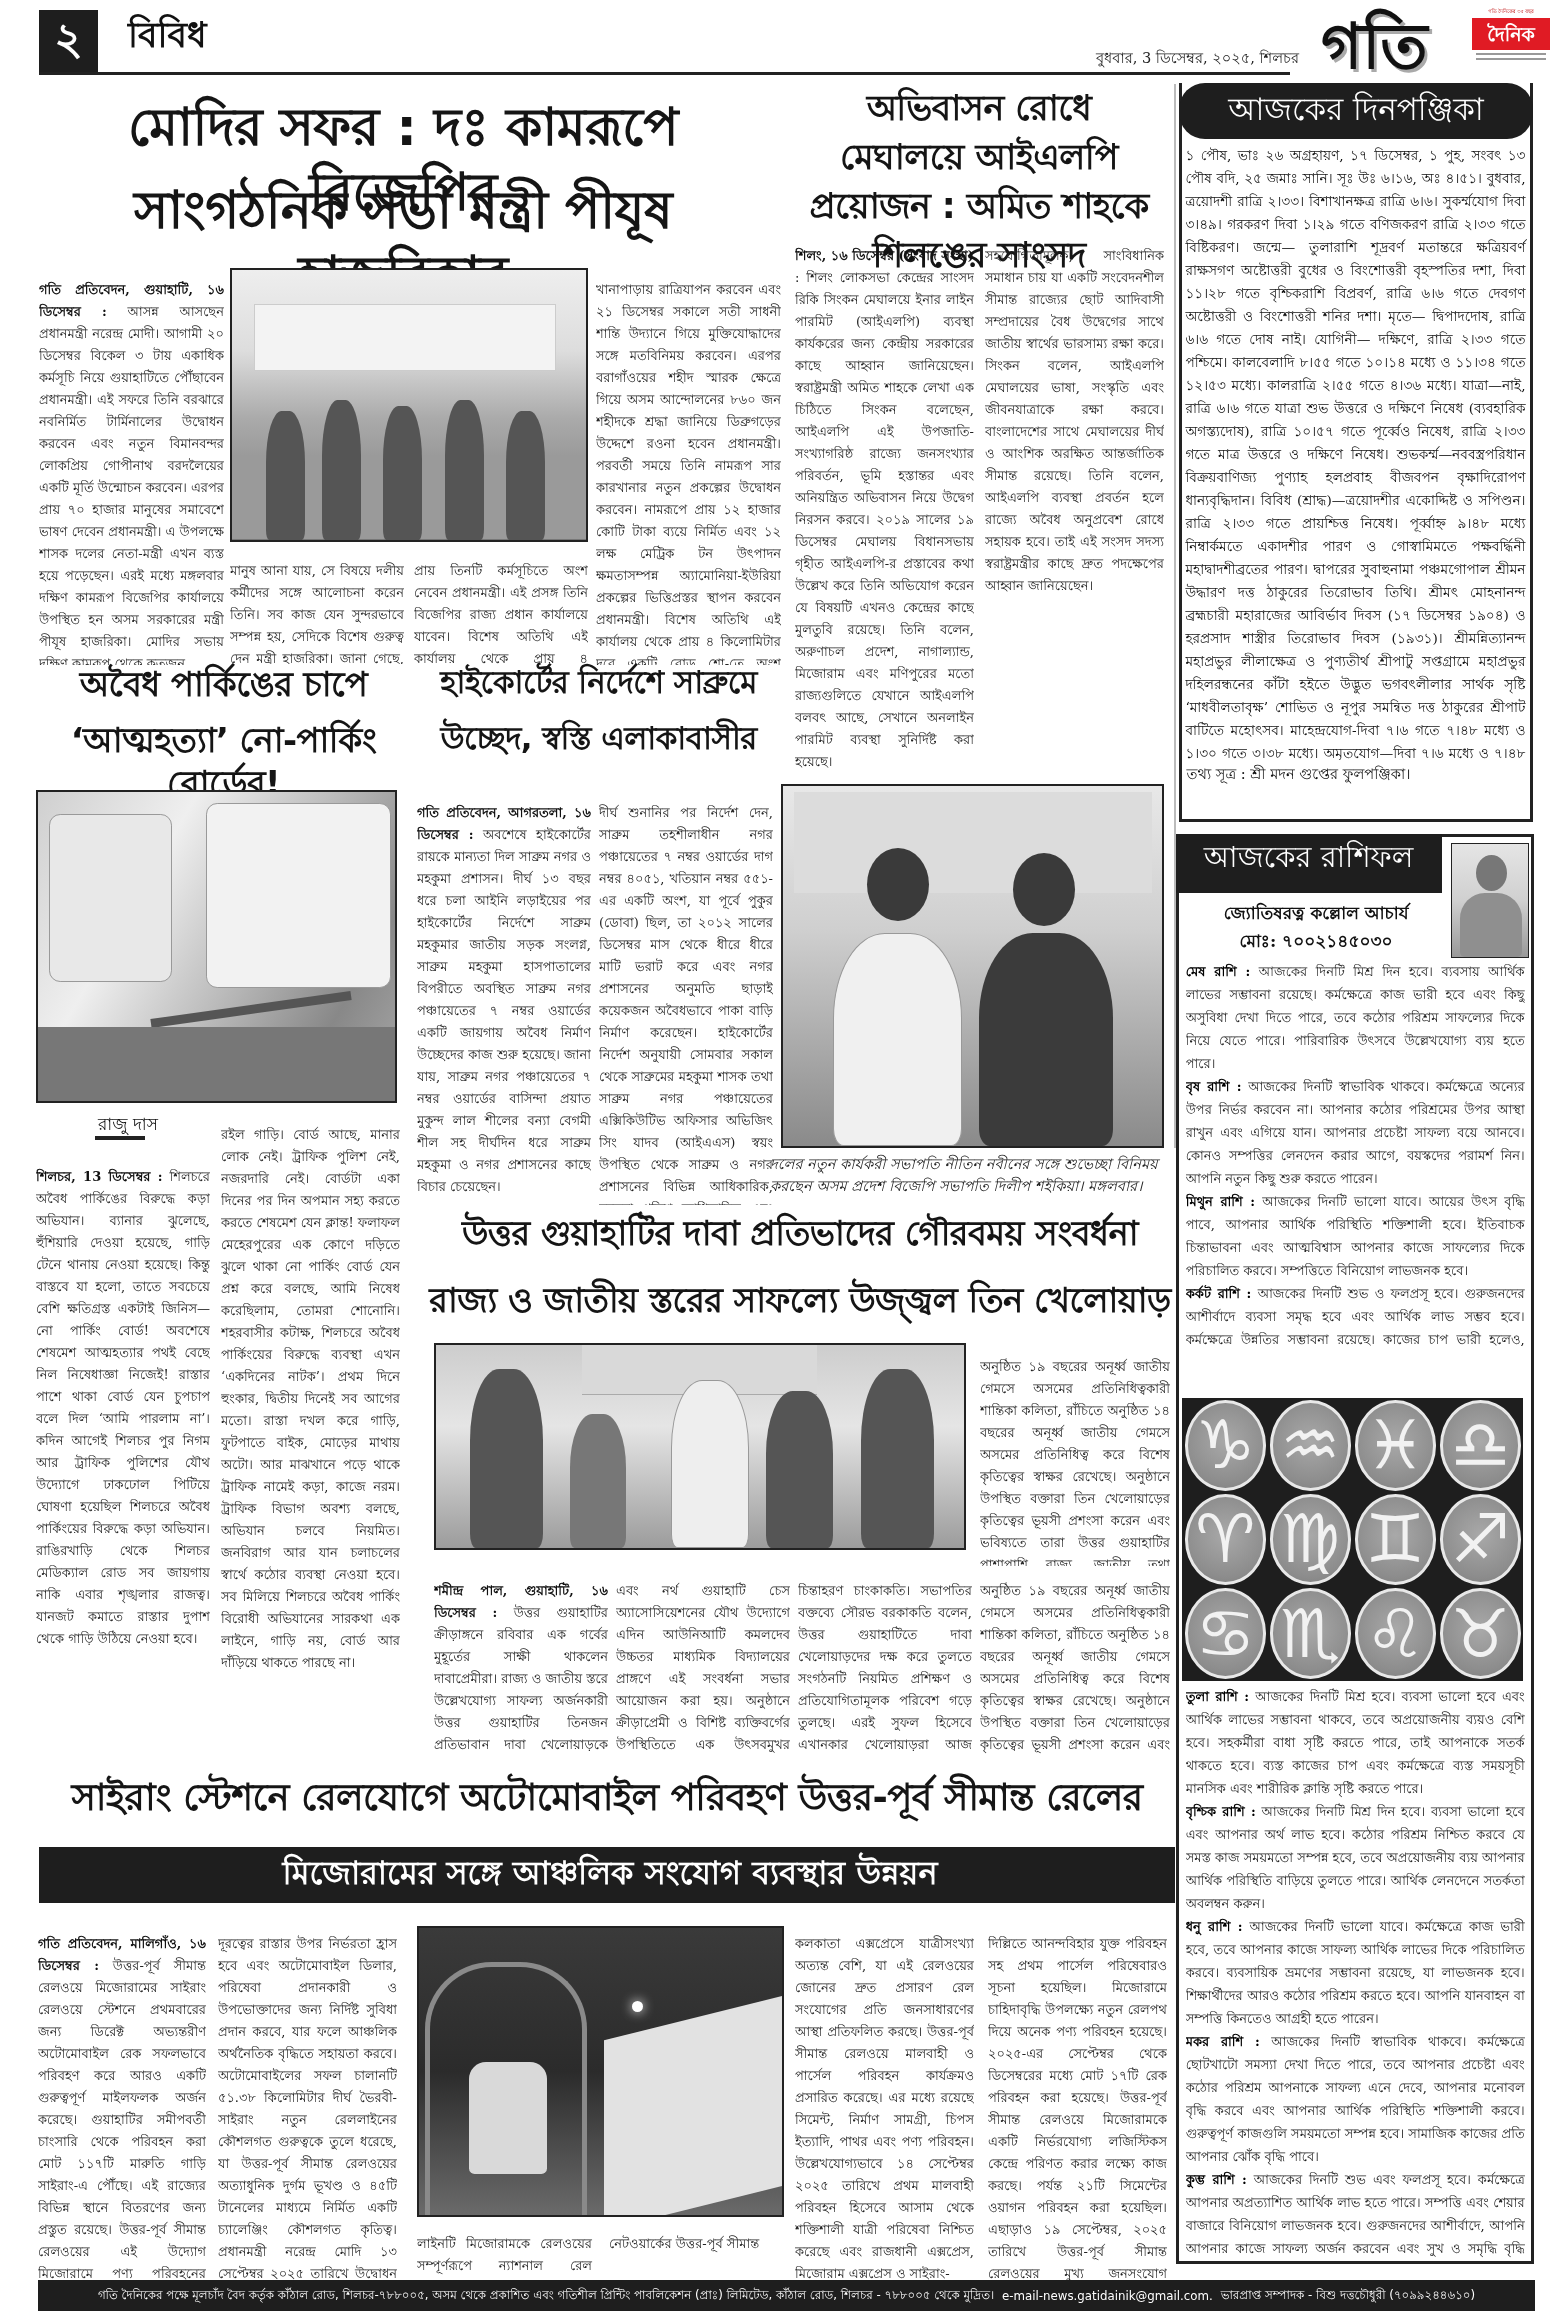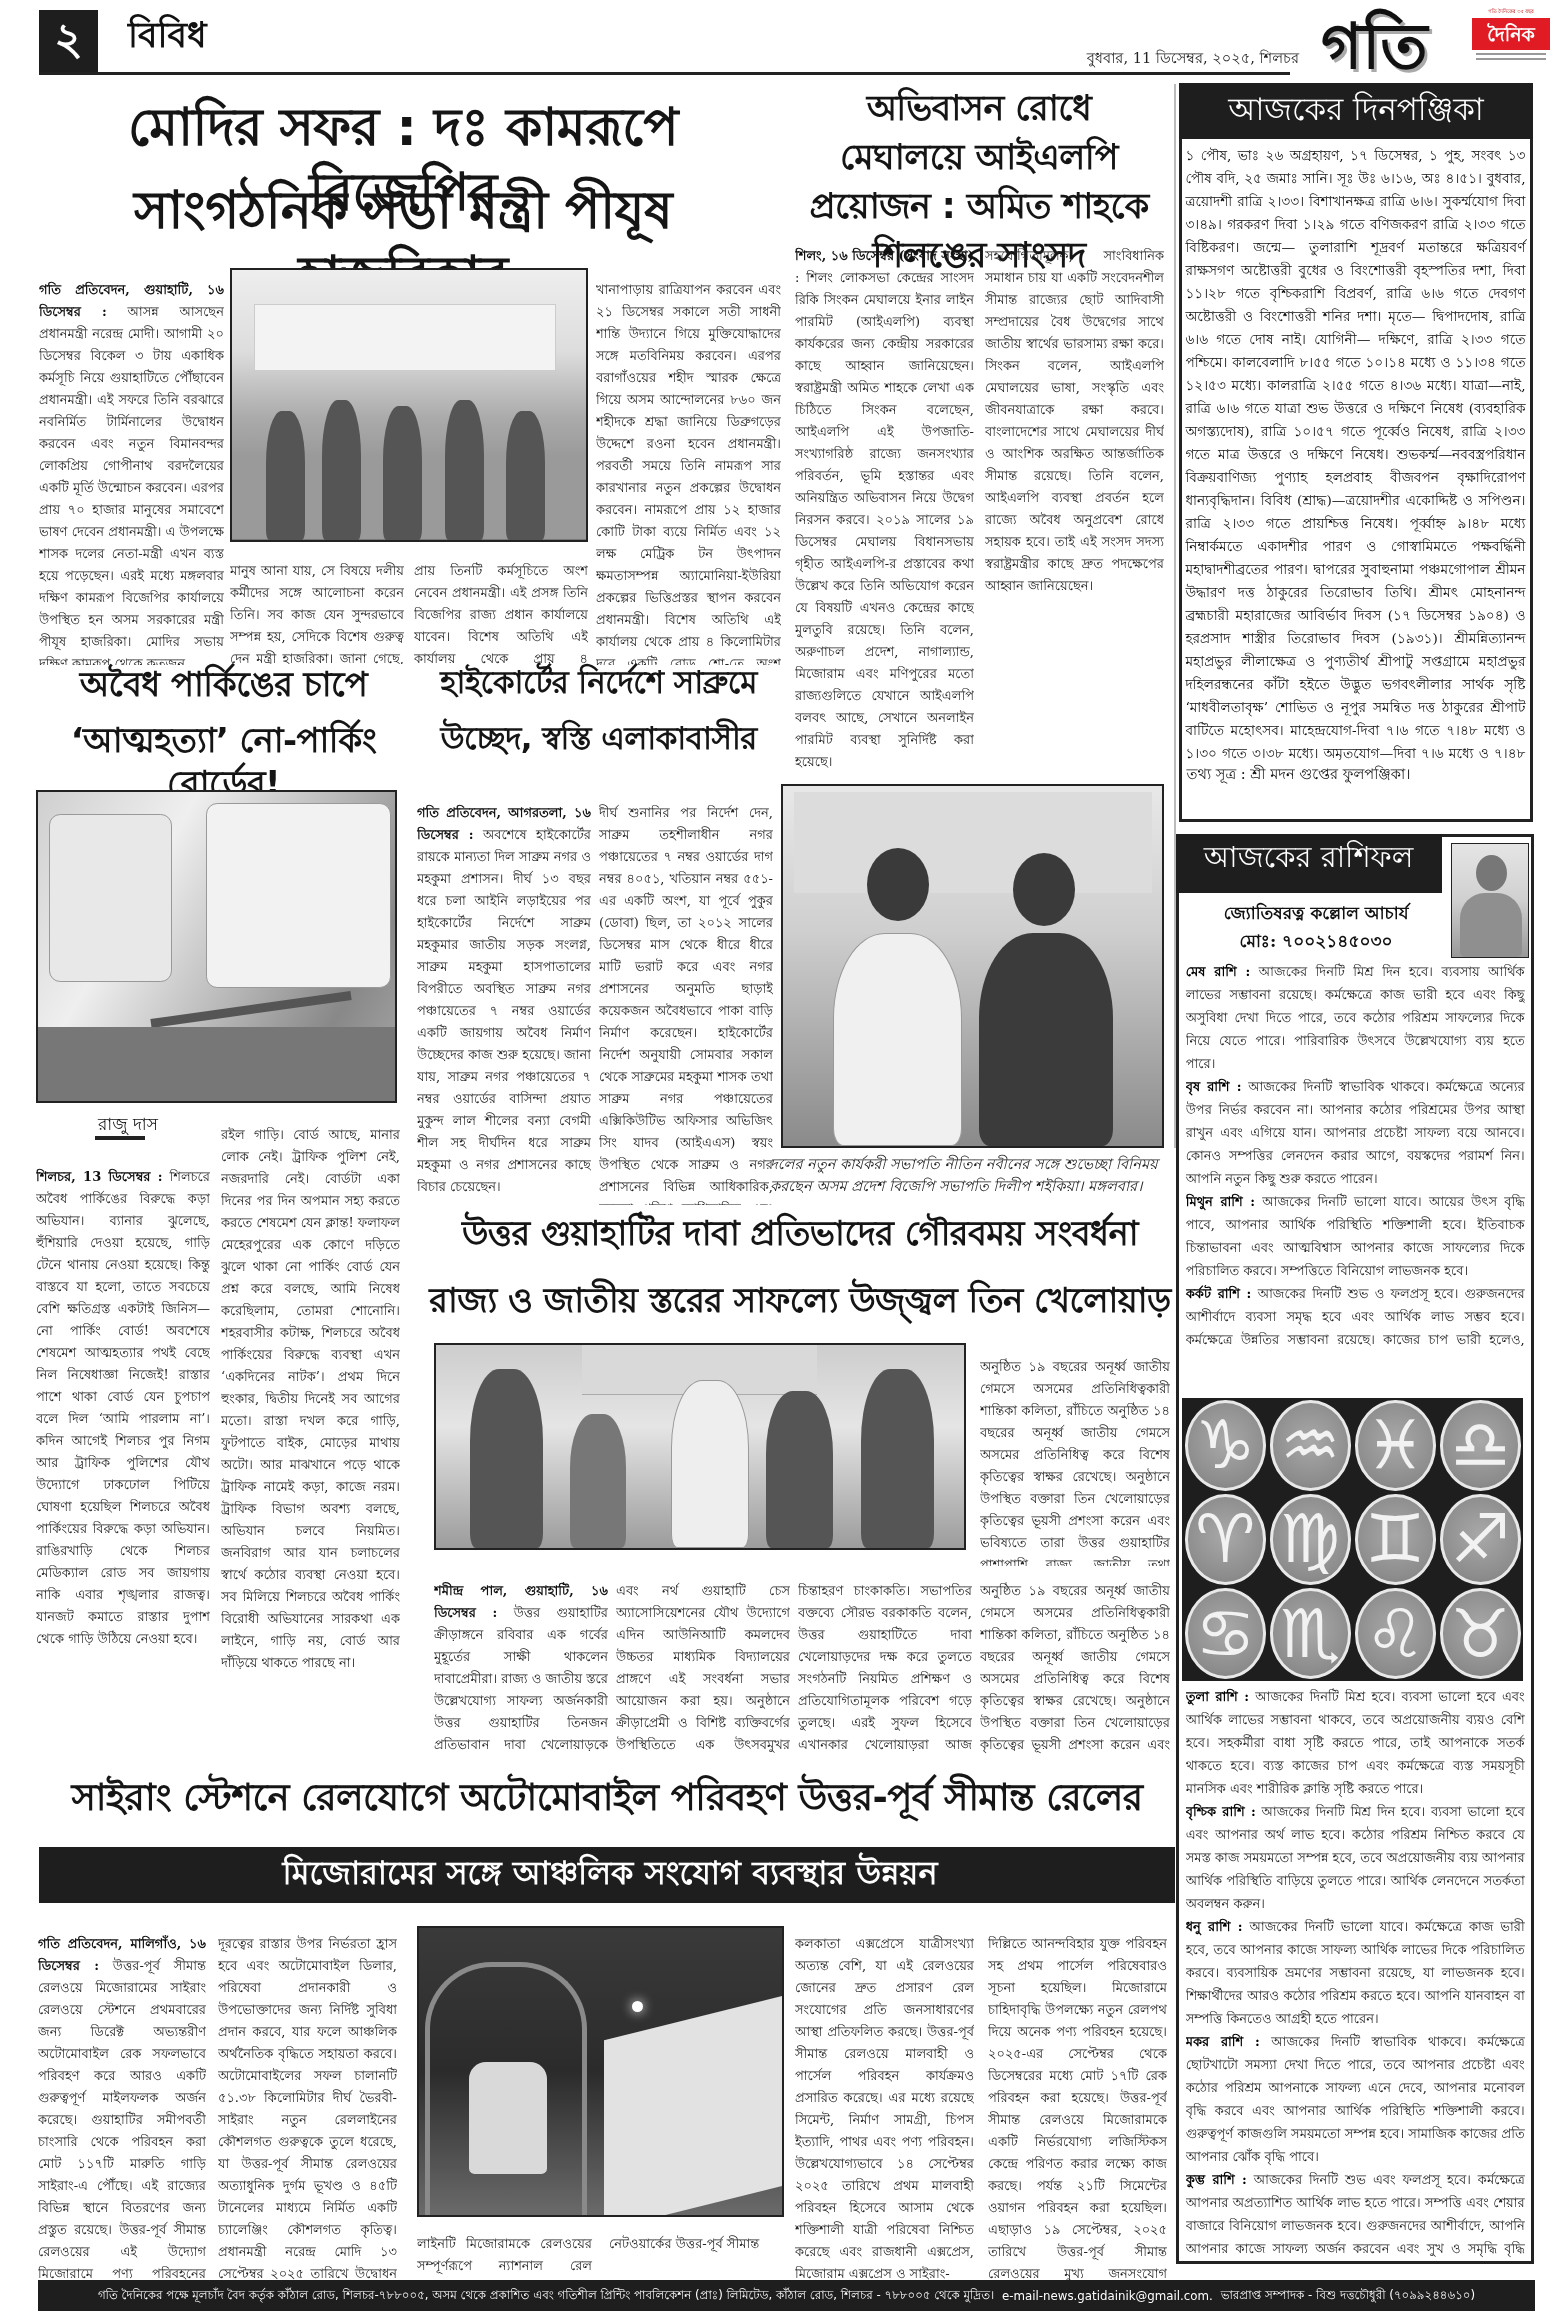--- a/index.html
+++ b/index.html
@@ -22,21 +22,21 @@
   .person { position: absolute; bottom: 0; background: #555; border-radius: 40% 40% 8% 8%; }
   .head { position: absolute; border-radius: 50%; background: #3a3a3a; }
 </style>
 </head>
 <body>
 
 <div class="abs dark" style="left:39px; top:10px; width:59px; height:64px; display:flex; align-items:center; justify-content:center;">
   <span style="font-size:44px; font-weight:bold; color:#fff; font-family:'DejaVu Sans',sans-serif;">২</span>
 </div>
 <div class="abs" style="left:128px; top:7.8px; font-size:35px; font-weight:bold; font-family:'DejaVu Sans',sans-serif; color:#111;">বিবিধ</div>
-<div class="abs" style="left:1064px; top:47px; width:235px; text-align:right; font-size:14.6px; color:#222; font-family:'DejaVu Serif',serif;">বুধবার, 11 ডিসেম্বর, ২০২৫, শিলচর</div>
+<div class="abs" style="left:1064px; top:47px; width:235px; text-align:right; font-size:14.6px; color:#222; font-family:'DejaVu Serif',serif;">বুধবার, 3 ডিসেম্বর, ২০২৫, শিলচর</div>
 <div class="abs rule" style="left:39px; top:72px; width:1251px; height:3.4px;"></div>
 <div class="abs" style="left:1321px; top:4.5px; width:235px; height:67px;">
   <span style="position:absolute; left:0; top:-6.7px; font-size:63px; font-weight:bold; color:#111; text-shadow:2.8px 2.8px 0 #aaa; font-family:'DejaVu Sans',sans-serif;">গতি</span>
   <div style="position:absolute; left:151px; top:3.4px; width:78px; height:60px;">
     <div style="font-size:5px; color:#b00; text-align:center; white-space:nowrap; overflow:hidden;">গতি দৈনিকের ৩৫ বছর</div>
     <div style="margin-top:2.2px; background:#e01b24; color:#fff; font-size:19px; font-weight:bold; text-align:center; height:32px; line-height:32px; font-family:'DejaVu Sans',sans-serif;">দৈনিক</div>
     <div style="margin-top:3.4px; height:1.7px; background:#999; width:90%; margin-left:5%;"></div>
     <div style="margin-top:2.8px; height:1.7px; background:#999; width:90%; margin-left:5%;"></div>
   </div>
 </div>
@@ -164,21 +164,21 @@
   <span>কলকাতা এক্সপ্রেসে যাত্রীসংখ্যা অত্যন্ত বেশি, যা এই রেলওয়ের জোনের দ্রুত প্রসারণ রেল সংযোগের প্রতি জনসাধারণের আস্থা প্রতিফলিত করছে। উত্তর-পূর্ব সীমান্ত রেলওয়ে মালবাহী ও পার্সেল পরিবহন কার্যক্রমও প্রসারিত করেছে। এর মধ্যে রয়েছে সিমেন্ট, নির্মাণ সামগ্রী, চিপস ইত্যাদি, পাথর এবং পণ্য পরিবহন। উল্লেখযোগ্যভাবে ১৪ সেপ্টেম্বর ২০২৫ তারিখে প্রথম মালবাহী পরিবহন হিসেবে আসাম থেকে শক্তিশালী যাত্রী পরিষেবা নিশ্চিত করেছে এবং রাজধানী এক্সপ্রেস, মিজোরাম এক্সপ্রেস ও সাইরাং-</span>
 </div>
 <div class="abs body-text" style="left:988px; top:1920px; width:179px; height:353px;">
   <span>দিল্লিতে আনন্দবিহার যুক্ত পরিবহন সহ প্রথম পার্সেল পরিষেবারও সূচনা হয়েছিল। মিজোরামে চাহিদাবৃদ্ধি উপলক্ষ্যে নতুন রেলপথ দিয়ে অনেক পণ্য পরিবহন হয়েছে। ২০২৫-এর সেপ্টেম্বর থেকে ডিসেম্বরের মধ্যে মোট ১৭টি রেক পরিবহন করা হয়েছে। উত্তর-পূর্ব সীমান্ত রেলওয়ে মিজোরামকে একটি নির্ভরযোগ্য লজিস্টিকস কেন্দ্রে পরিণত করার লক্ষ্যে কাজ করছে। পর্যন্ত ২১টি সিমেন্টের ওয়াগন পরিবহন করা হয়েছিল। এছাড়াও ১৯ সেপ্টেম্বর, ২০২৫ তারিখে</span>
   <span>উত্তর-পূর্ব সীমান্ত রেলওয়ের মুখ্য জনসংযোগ আধিকারিক কপিঞ্জল কিশোর শর্মা এক বিবৃতিতে এ খবর জানিয়েছেন।</span>
 </div>
 
 <div class="abs vrule" style="left:1174px; top:84px; width:2.2px; height:1064px; background:#bbb;"></div>
 
 <div class="abs box" style="left:1179px; top:83px; width:354px; height:739px; border-top:none;">
-  <div class="dark" style="height:56px; margin:0 -3.4px; display:flex; align-items:center; justify-content:center;">
+  <div class="dark" style="height:56px; margin:0 -3.4px; display:flex; align-items:center; justify-content:center;border-radius:26px;">
     <span style="font-size:31px; color:#fff; font-family:'DejaVu Sans',sans-serif;">আজকের দিনপঞ্জিকা</span>
   </div>
   <div class="side-text" style="padding:4.5px 4.5px 0 3.4px; height:621px; overflow:hidden;">১ পৌষ, ভাঃ ২৬ অগ্রহায়ণ, ১৭ ডিসেম্বর, ১ পুহ, সংবৎ ১৩ পৌষ বদি, ২৫ জমাঃ সানি। সূঃ উঃ ৬।১৬, অঃ ৪।৫১। বুধবার, ত্রয়োদশী রাত্রি ২।৩৩। বিশাখানক্ষত্র রাত্রি ৬।৬। সুকর্ম্মযোগ দিবা ৩।৪৯। গরকরণ দিবা ১।২৯ গতে বণিজকরণ রাত্রি ২।৩৩ গতে বিষ্টিকরণ। জন্মে— তুলারাশি শূদ্রবর্ণ মতান্তরে ক্ষত্রিয়বর্ণ রাক্ষসগণ অষ্টোত্তরী বুধের ও বিংশোত্তরী বৃহস্পতির দশা, দিবা ১১।২৮ গতে বৃশ্চিকরাশি বিপ্রবর্ণ, রাত্রি ৬।৬ গতে দেবগণ অষ্টোত্তরী ও বিংশোত্তরী শনির দশা। মৃতে— দ্বিপাদদোষ, রাত্রি ৬।৬ গতে দোষ নাই। যোগিনী— দক্ষিণে, রাত্রি ২।৩৩ গতে পশ্চিমে। কালবেলাদি ৮।৫৫ গতে ১০।১৪ মধ্যে ও ১১।৩৪ গতে ১২।৫৩ মধ্যে। কালরাত্রি ২।৫৫ গতে ৪।৩৬ মধ্যে। যাত্রা—নাই, রাত্রি ৬।৬ গতে যাত্রা শুভ উত্তরে ও দক্ষিণে নিষেধ (ব্যবহারিক অগস্ত্যদোষ), রাত্রি ১০।৫৭ গতে পূর্ব্বেও নিষেধ, রাত্রি ২।৩৩ গতে মাত্র উত্তরে ও দক্ষিণে নিষেধ। শুভকর্ম্ম—নববস্ত্রপরিধান বিক্রয়বাণিজ্য পুণ্যাহ হলপ্রবাহ বীজবপন বৃক্ষাদিরোপণ ধান্যবৃদ্ধিদান। বিবিধ (শ্রাদ্ধ)—ত্রয়োদশীর একোদ্দিষ্ট ও সপিণ্ডন। রাত্রি ২।৩৩ গতে প্রায়শ্চিত্ত নিষেধ। পূর্ব্বাহ্ন ৯।৪৮ মধ্যে নিম্বার্কমতে একাদশীর পারণ ও গোস্বামিমতে পক্ষবৰ্দ্ধিনী মহাদ্বাদশীব্রতের পারণ। দ্বাপরের সুবাহুনামা পঞ্চমগোপাল শ্রীমন উদ্ধারণ দত্ত ঠাকুরের তিরোভাব তিথি। শ্রীমৎ মোহনানন্দ ব্রহ্মচারী মহারাজের আবির্ভাব দিবস (১৭ ডিসেম্বর ১৯০৪) ও হরপ্রসাদ শাস্ত্রীর তিরোভাব দিবস (১৯৩১)। শ্রীমন্নিত্যানন্দ মহাপ্রভুর লীলাক্ষেত্র ও পুণ্যতীর্থ শ্রীপাটু সপ্তগ্রামে মহাপ্রভুর দহিলরন্ধনের কাঁটা হইতে উদ্ভুত ভগবৎলীলার সার্থক সৃষ্টি ‘মাধবীলতাবৃক্ষ’ শোভিত ও নূপুর সমন্বিত দত্ত ঠাকুরের শ্রীপাট বাটিতে মহোৎসব। মাহেন্দ্রযোগ-দিবা ৭।৬ গতে ৭।৪৮ মধ্যে ও ১।৩০ গতে ৩।৩৮ মধ্যে। অমৃতযোগ—দিবা ৭।৬ মধ্যে ও ৭।৪৮ গতে ৮।৩১ মধ্যে ও ১০।৩৯ গতে ১২।৪৭ মধ্যে এবং রাত্রি ৫।৫৭ গতে ৬।৫০ মধ্যে ও ৮।৩৭ গতে ৩।৪৩ মধ্যে। অসম—নিজরা কবি শৈলধর রাজখোবার ও অভিনেত্রী আই দেউ সন্দিকৈর স্মৃতিদিবস। টকৌবারী সত্রত প্রিয়কান্ত মহন্তর, দলগোমার ব্যাধি, মিথুন কাজে আনন্দ, কৰ্কট দুর্ব্যবহার, সিংহ শত্রুবৃদ্ধি, কন্যা শত্রুক্ষয়, তুলা বিদ্যাভ্যাস, হরমোহন ঠাকুরর, ‘দ’ বেছেরীয়াত গঙ্গাধর দেবর তিরোভাব তিথি। গ্রহস্ফটের নক্ষত্র সংখ্যা—র ১৯ চং ১৬ মং ১৯ বু ১৭ বৃ ৭ শু ১৮ শ ২৫ রা ২৫ কে ১১।</div>
   <div style="padding:3.4px 4.5px; font-size:14.6px; font-family:'DejaVu Serif',serif; color:#111;">তথ্য সূত্র : শ্রী মদন গুপ্তের ফুলপঞ্জিকা।</div>
 </div>
 
 <div class="abs box" style="left:1176px; top:834px; width:358px; height:1430px;">
   <div class="dark" style="position:absolute; left:-3.4px; top:-3.4px; width:266px; height:59px; display:flex; align-items:flex-start; justify-content:center;">
     <span style="font-size:29px; color:#fff; font-family:'DejaVu Sans',sans-serif;">আজকের রাশিফল</span>
   </div>

